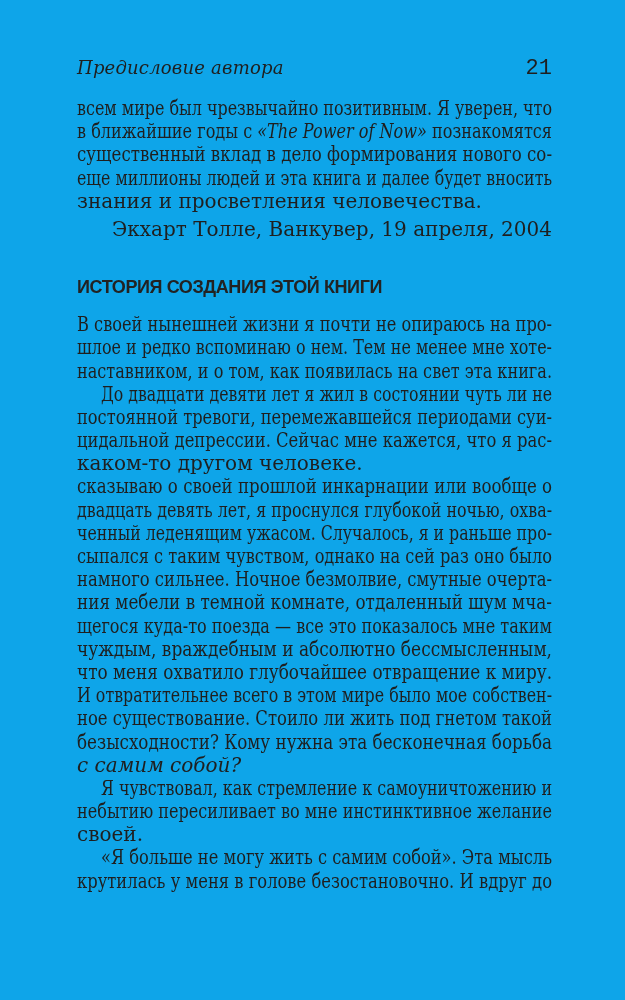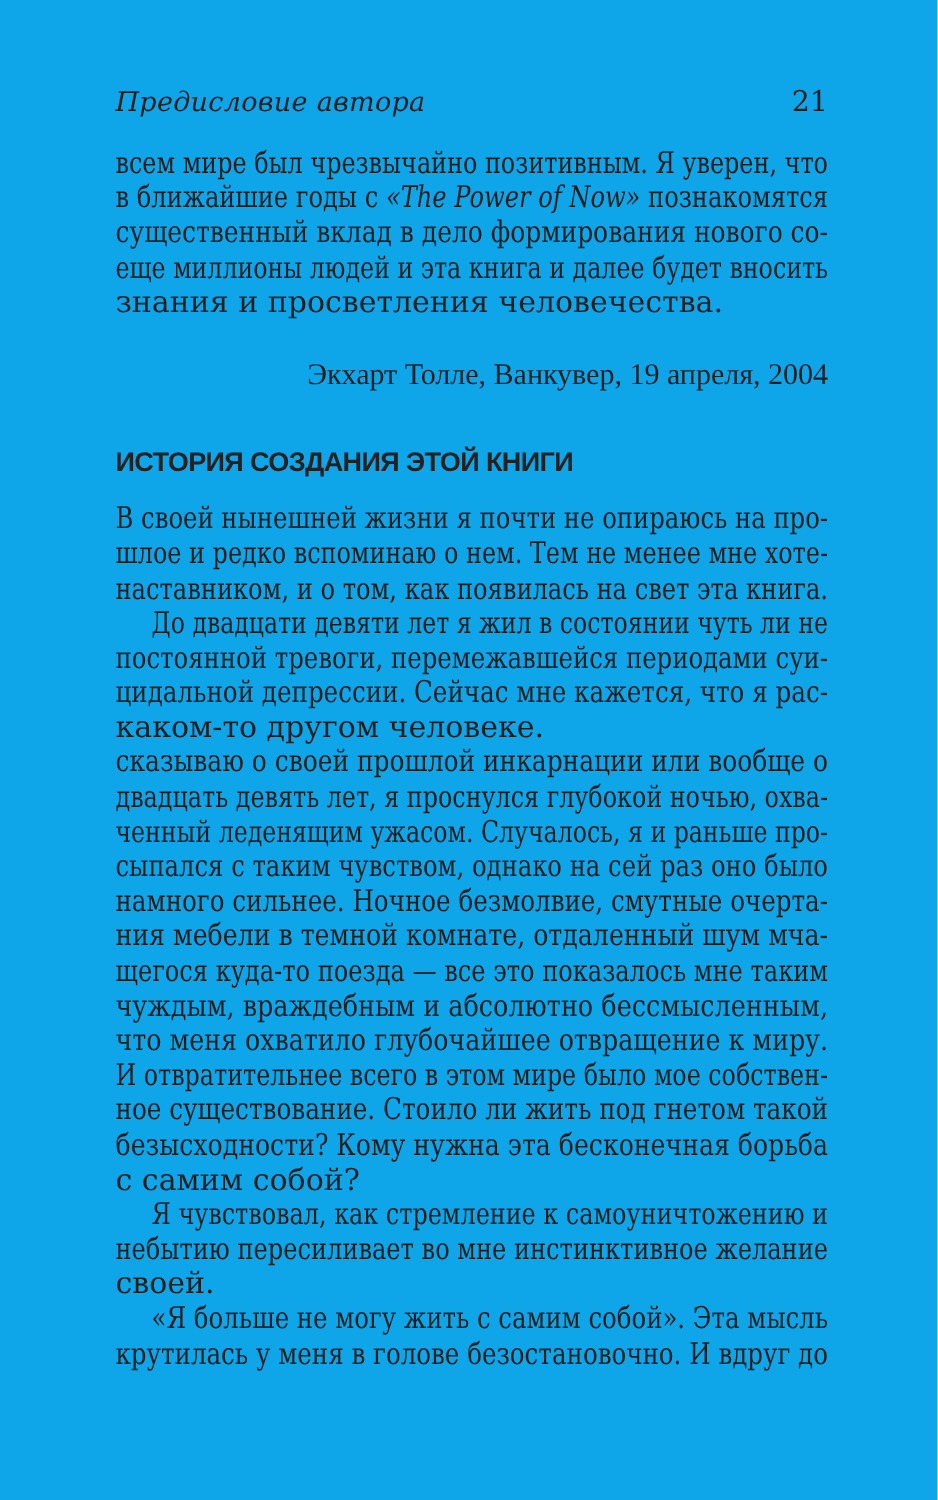--- a/index.html
+++ b/index.html
@@ -30,45 +30,45 @@
     align-items: baseline;
     font-size: 18px;
     line-height: 22px;
     margin-bottom: 17px;
   }
   .running-title {
     font-style: italic;
     letter-spacing: 0.2px;
   }
   .page-number {
-    font-size: 19px;
+    font-size: 22px;
     font-style: normal;
+    font-family: Liberation Mono, monospace;
   }
   .paragraph { margin: 0; }
   .line {
     height: 23.2px;
     line-height: 23.2px;
     font-size: 20px;
     white-space: nowrap;
     overflow: visible;
   }
   .line.indent { padding-left: 24px; }
   .line-inner {
     display: inline-block;
     white-space: pre;
     transform-origin: 0 50%;
   }
   .line-inner i { font-style: italic; }
   .signature {
-    margin-top: 26px;
+    margin-top: 5px;
     font-size: 20px;
     line-height: 23.2px;
     text-align: right;
     white-space: nowrap;
-    font-family: Liberation Serif, serif;
   }
   .section-heading {
     margin: 35px 0 14px 0;
     font-family: "Liberation Sans", sans-serif;
     font-weight: bold;
     font-size: 18px;
     line-height: 23px;
     letter-spacing: -0.4px;
     color: #222222;
   }
@@ -109,21 +109,21 @@
           <div class="line"><span class="line-inner" style="transform: scaleX(0.787463);">ченный леденящим ужасом. Случалось, я и раньше про-</span></div>
           <div class="line"><span class="line-inner" style="transform: scaleX(0.809264);">сыпался с таким чувством, однако на сей раз оно было</span></div>
           <div class="line"><span class="line-inner" style="transform: scaleX(0.818855);">намного сильнее. Ночное безмолвие, смутные очерта-</span></div>
           <div class="line"><span class="line-inner" style="transform: scaleX(0.840266);">ния мебели в темной комнате, отдаленный шум мча-</span></div>
           <div class="line"><span class="line-inner" style="transform: scaleX(0.803022);">щегося куда-то поезда — все это показалось мне таким</span></div>
           <div class="line"><span class="line-inner" style="transform: scaleX(0.849067);">чуждым, враждебным и абсолютно бессмысленным,</span></div>
           <div class="line"><span class="line-inner" style="transform: scaleX(0.842829);">что меня охватило глубочайшее отвращение к миру.</span></div>
           <div class="line"><span class="line-inner" style="transform: scaleX(0.792162);">И отвратительнее всего в этом мире было мое собствен-</span></div>
           <div class="line"><span class="line-inner" style="transform: scaleX(0.822133);">ное существование. Стоило ли жить под гнетом такой</span></div>
           <div class="line"><span class="line-inner" style="transform: scaleX(0.838598);">безысходности? Кому нужна эта бесконечная борьба</span></div>
-          <div class="line"><span class="line-inner" style="transform: scaleX(1);">с самим собой?</span></div>
+          <div class="line"><span class="line-inner" style="transform: scaleX(1); font-style: italic;">с самим собой?</span></div>
         </div>
         <div class="paragraph">
           <div class="line indent"><span class="line-inner" style="transform: scaleX(0.796248);">Я чувствовал, как стремление к самоуничтожению и</span></div>
           <div class="line"><span class="line-inner" style="transform: scaleX(0.803022);">небытию пересиливает во мне инстинктивное желание</span></div>
           <div class="line"><span class="line-inner" style="transform: scaleX(1);">своей.</span></div>
         </div>
         <div class="paragraph">
           <div class="line indent"><span class="line-inner" style="transform: scaleX(0.812635);">«Я больше не могу жить с самим собой». Эта мысль</span></div>
           <div class="line"><span class="line-inner" style="transform: scaleX(0.817776);">крутилась у меня в голове безостановочно. И вдруг до</span></div>
         </div>

